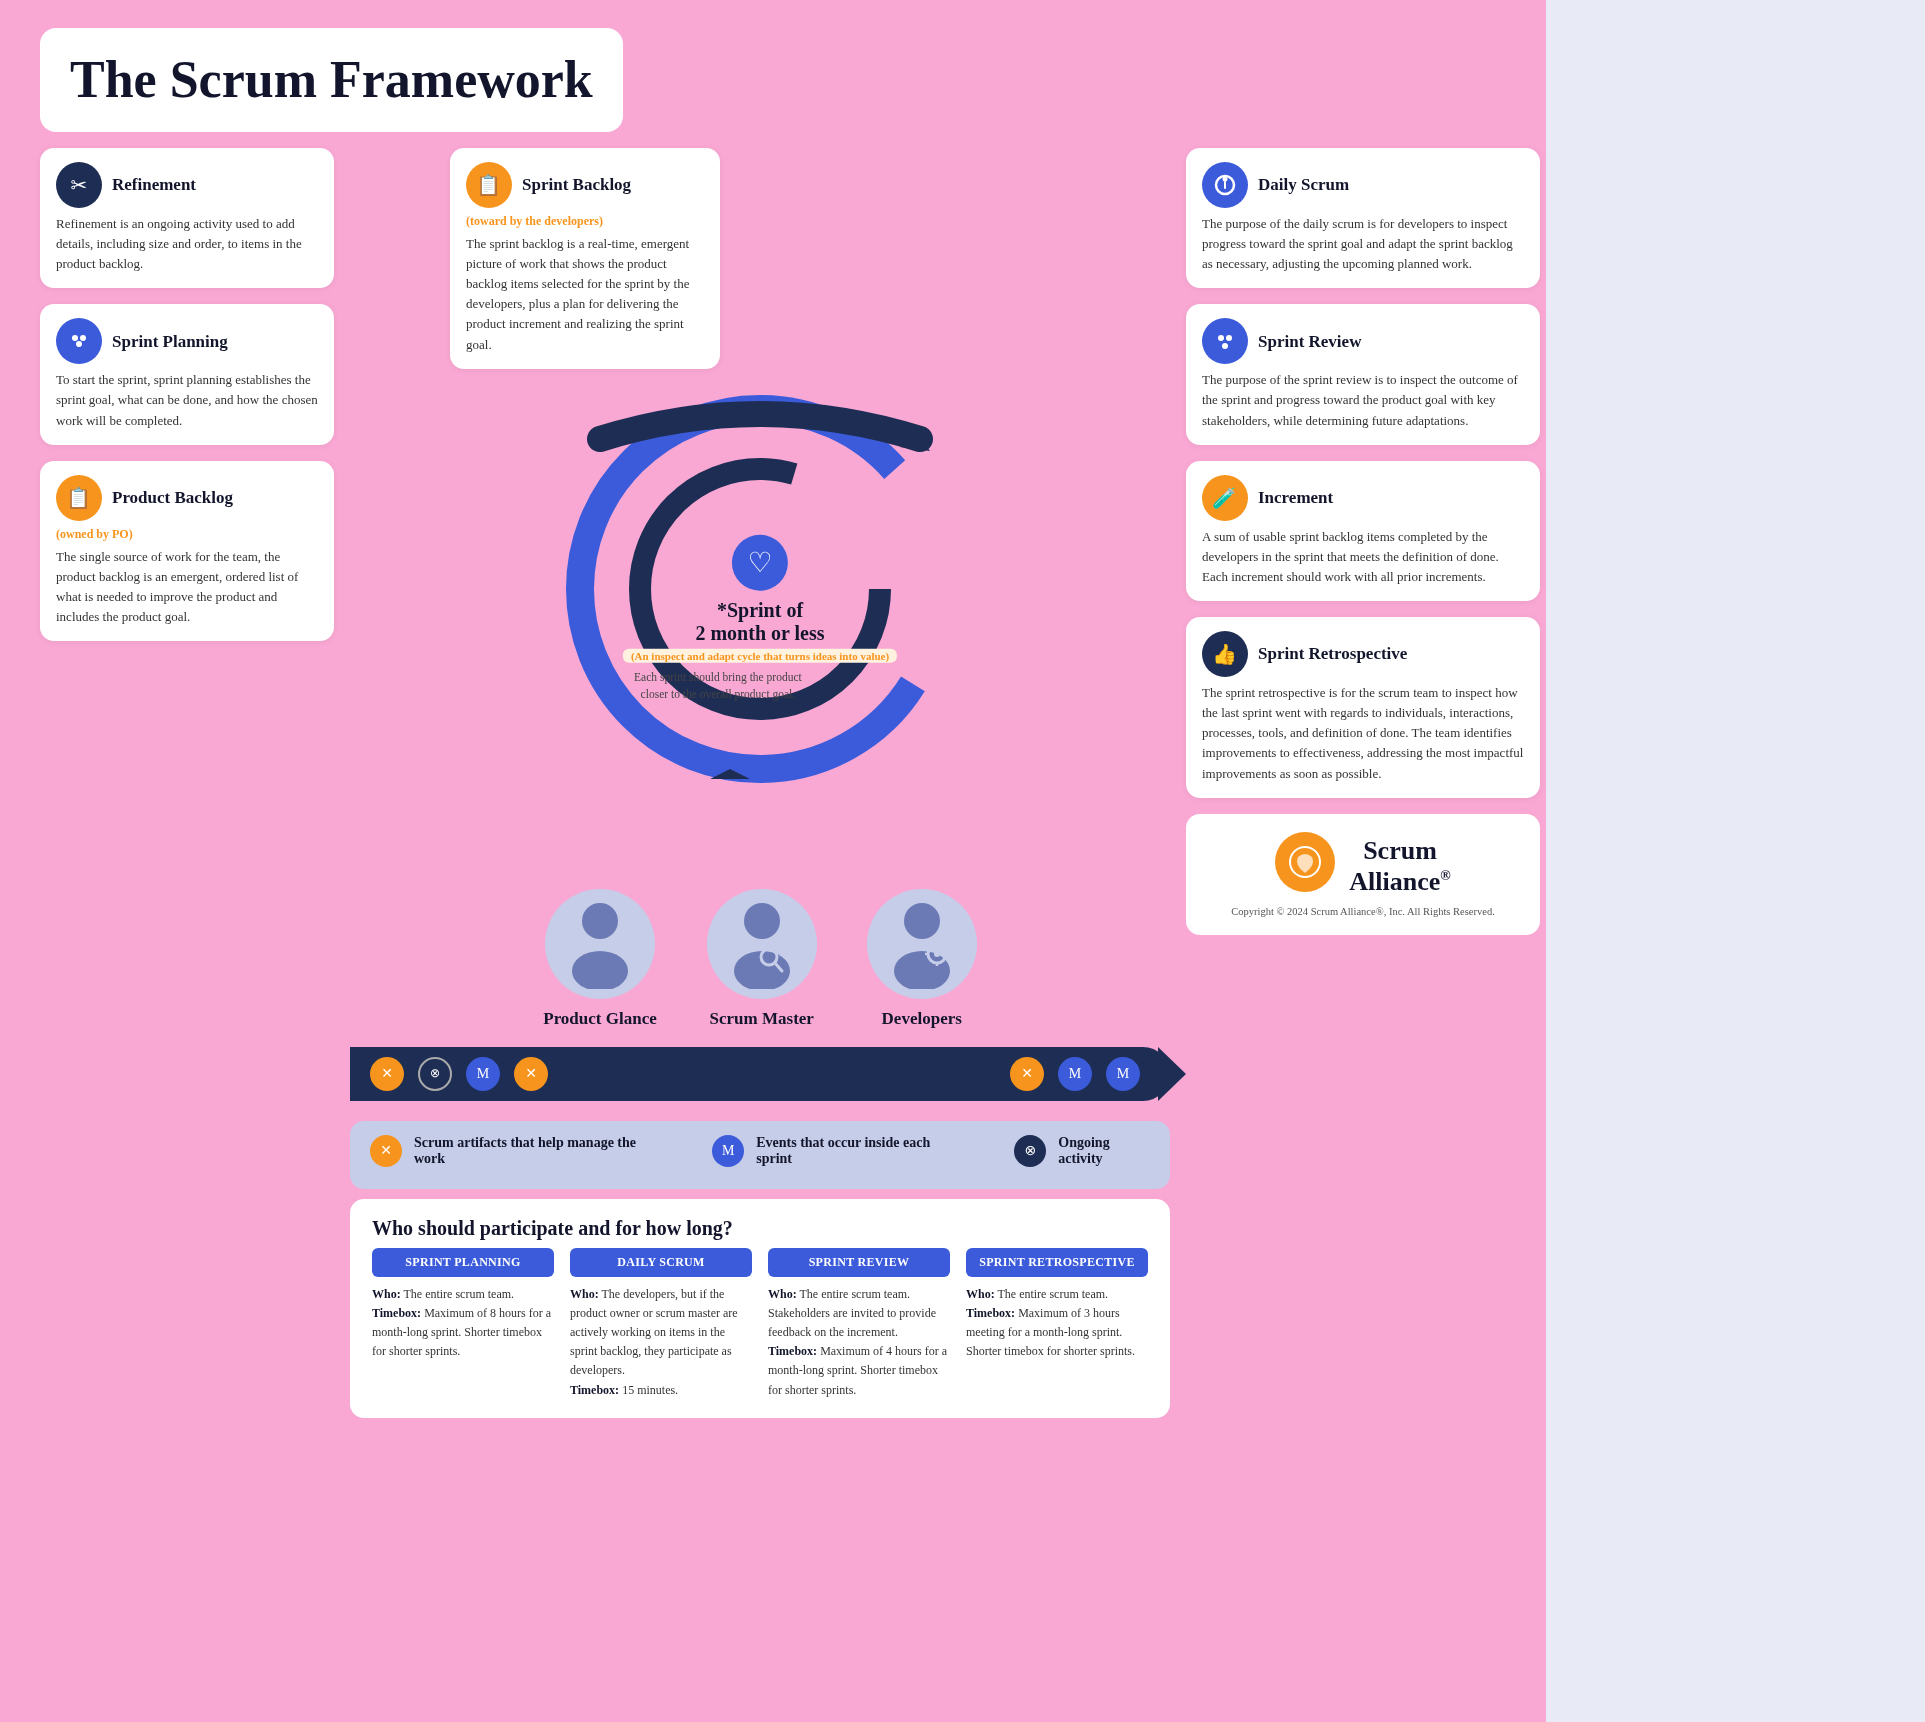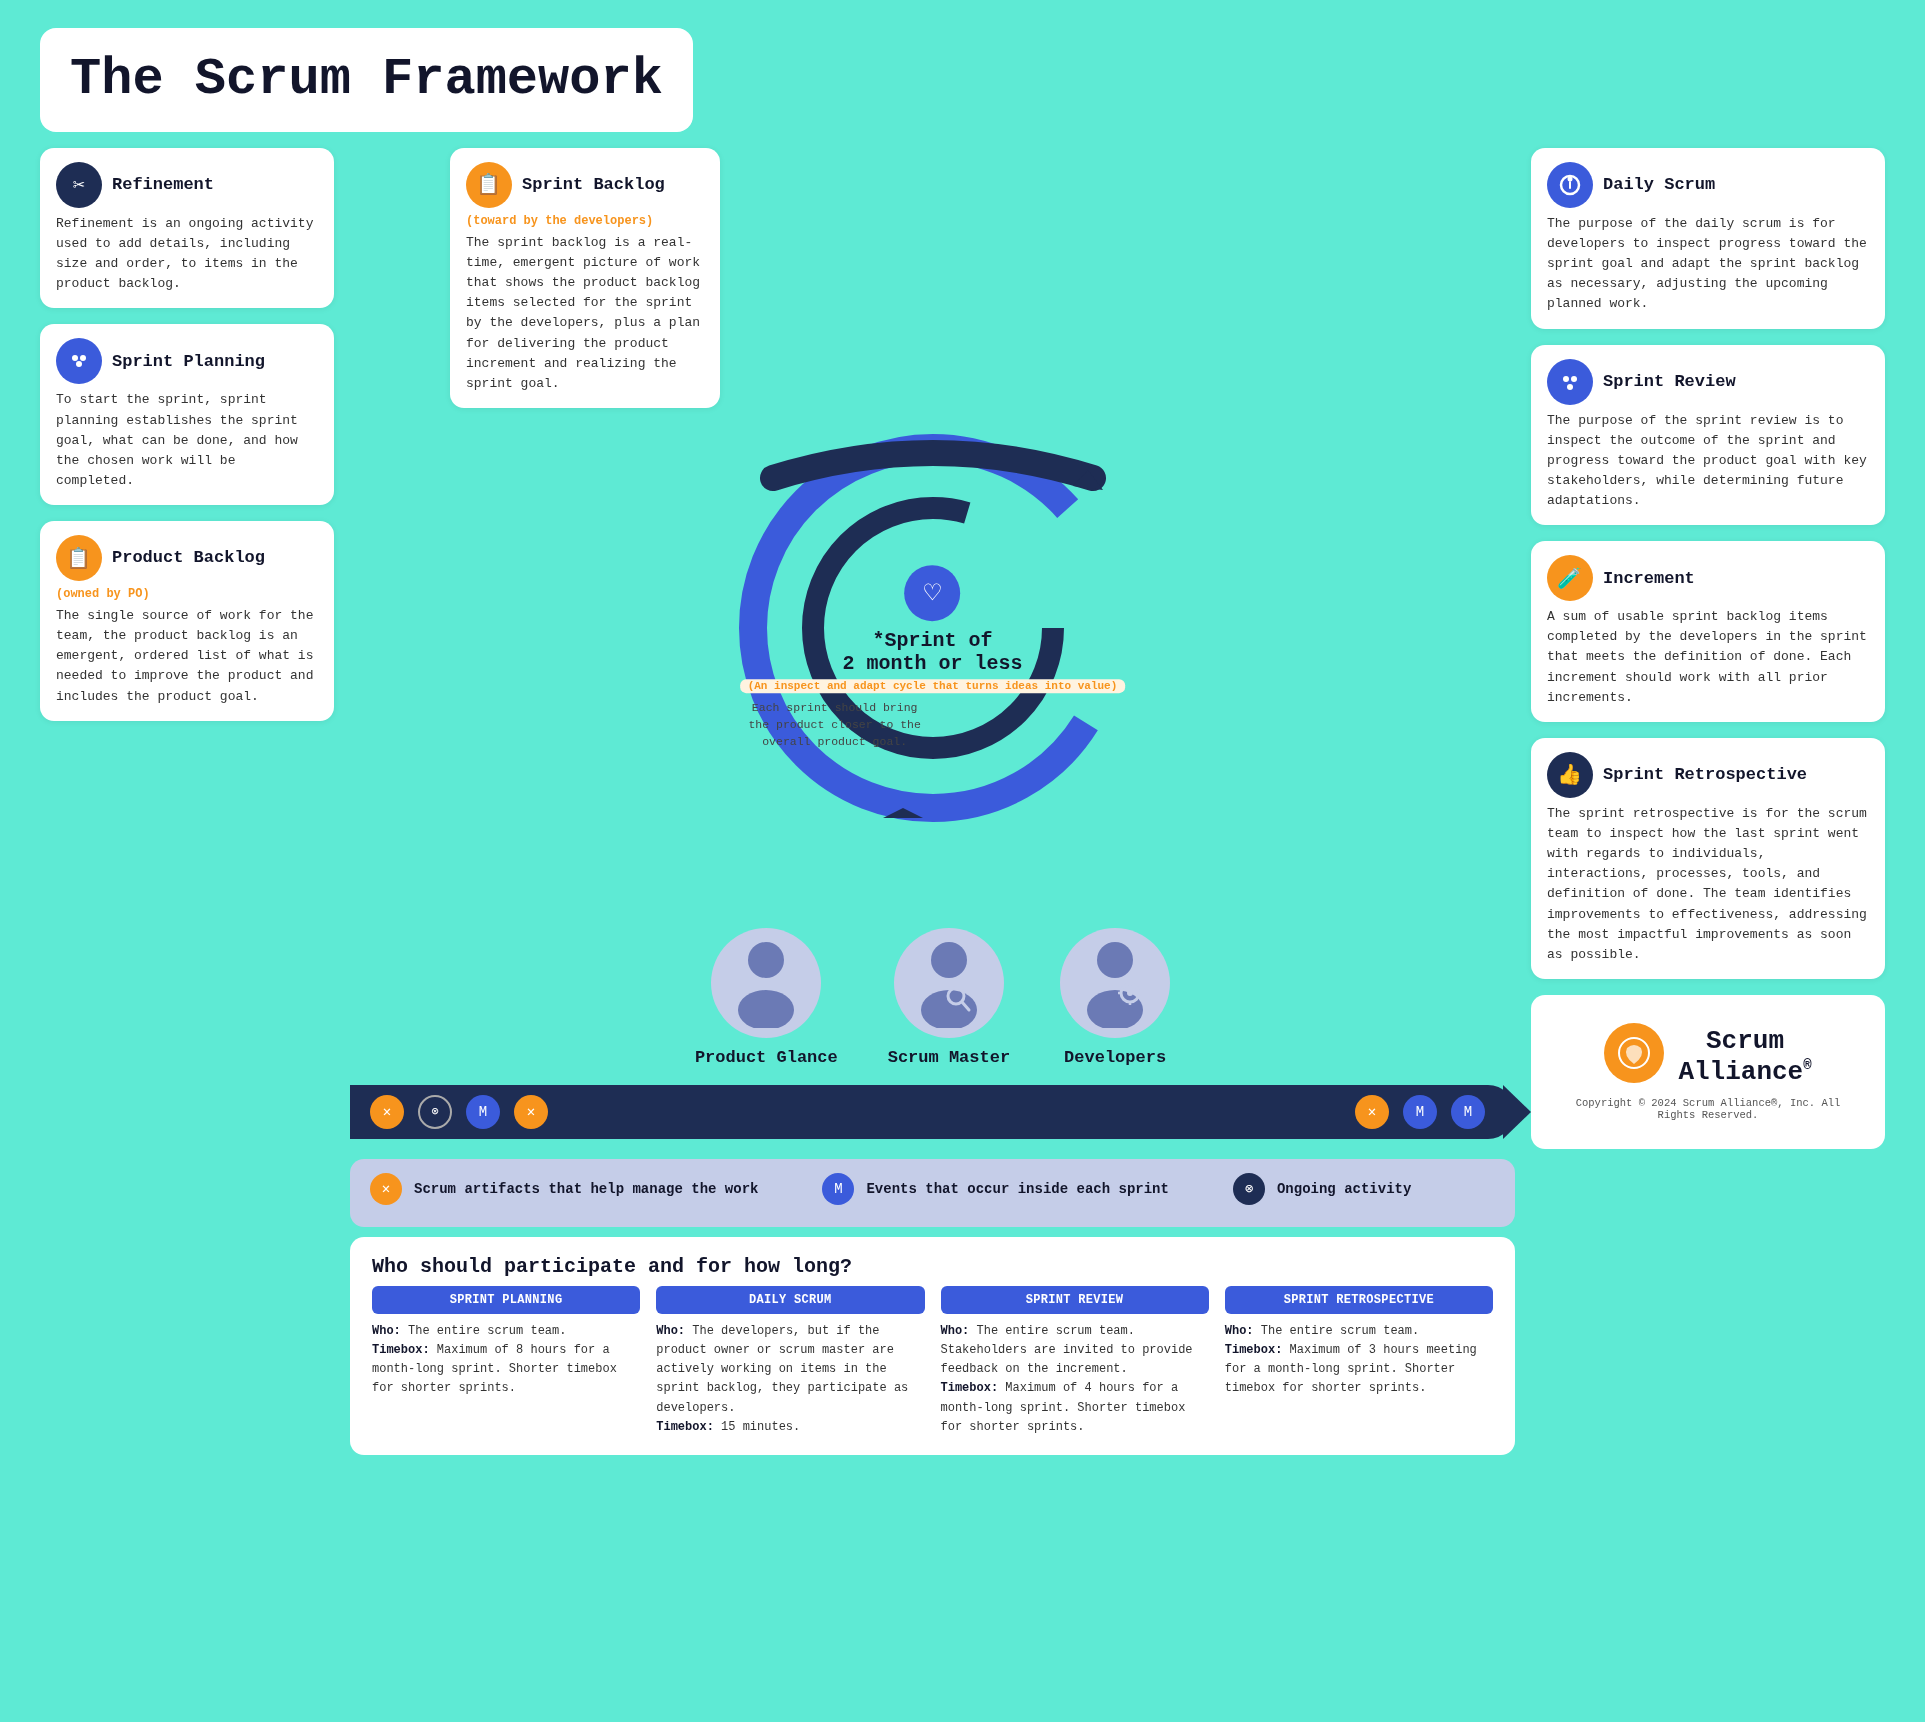--- a/index.html
+++ b/index.html
@@ -4,26 +4,26 @@
   <style>
     * { box-sizing: border-box; margin: 0; padding: 0; }
     body {
       font-family: 'Arial', sans-serif;
       background: #e8eaf6;
       width: 1925px;
       min-height: 1722px;
       overflow-x: hidden;
     }
     .page-wrapper {
-      background: #5eead4;
-      width: 1925px;
+      background: #f9a8d4;
+      width: 1546px;
       min-height: 1722px;
       padding: 28px 40px 28px 40px;
       position: relative;
-      font-family: Liberation Mono, monospace;
+      font-family: Liberation Serif, serif;
     }
     
     .header-row {
       display: flex;
       align-items: flex-start;
       gap: 30px;
       margin-bottom: 16px;
     }
     .title-box {
       background: white;
@@ -239,21 +239,21 @@
     .who-col p {
       font-size: 12px;
       color: #333;
       line-height: 1.6;
     }
     .who-col strong { font-weight: 800; color: #12152b; }
     
     .sa-box {
       background: white;
       border-radius: 14px;
-      padding: 28px;
+      padding: 18px;
       display: flex;
       flex-direction: column;
       align-items: center;
       text-align: center;
     }
     .sa-icon {
       width: 60px;
       height: 60px;
       border-radius: 50%;
       background: #f7941d;

